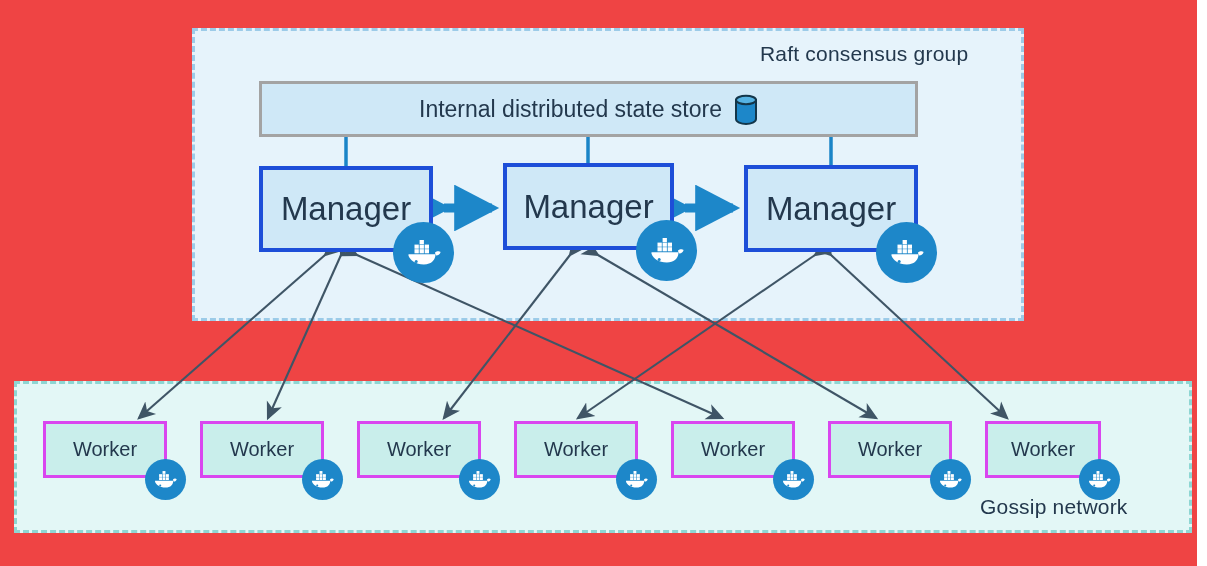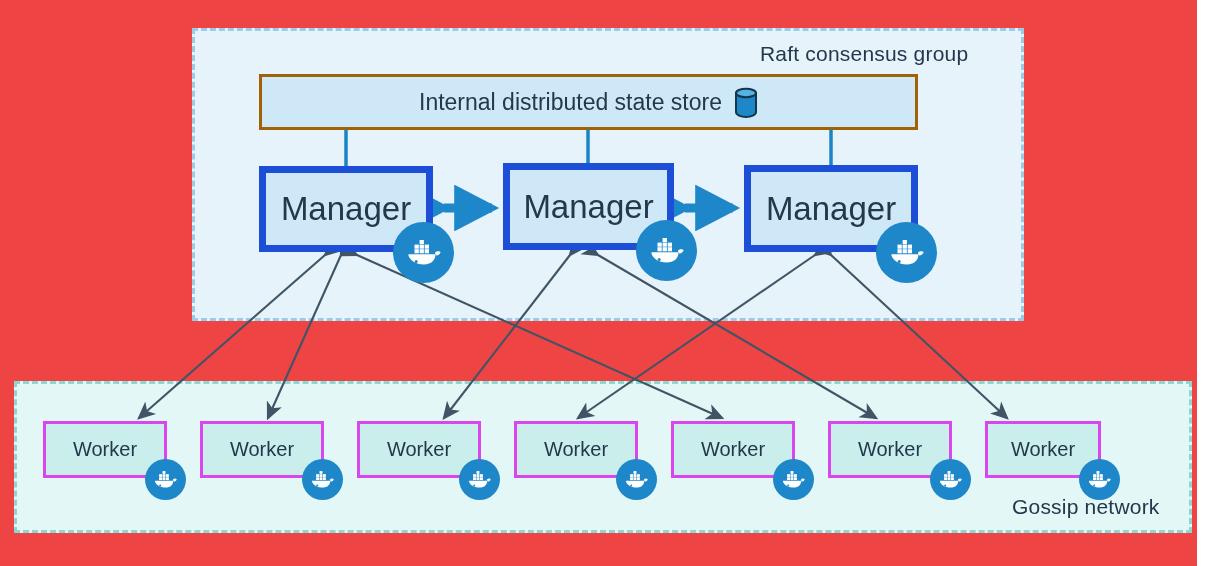--- a/index.html
+++ b/index.html
@@ -43,21 +43,21 @@
     border-color: #8ed6d3;
   }
   .group-label {
     position: absolute;
     color: #23384d;
     font-size: 21px;
     letter-spacing: 0.2px;
     white-space: nowrap;
   }
   #raft-label  { left: 760px; top: 42px; }
-  #gossip-label{ left: 1012px; top: 495px; }
+  #gossip-label{ left: 980px; top: 495px; }
 
   
   #connectors {
     position: absolute;
     left: 0; top: 0;
     width: 1207px;
     height: 566px;
     pointer-events: none;
   }
 
@@ -66,26 +66,27 @@
     position: absolute;
     box-sizing: border-box;
     display: flex;
     align-items: center;
     justify-content: center;
     color: #23384d;
     white-space: nowrap;
   }
   .store-node {
     background: #cfe8f7;
-    border: 3px solid #a16207;
+    border: 3px solid #a3a3a3;
     font-size: 23px;
+    margin-top: 7px;
   }
   .manager-node {
     background: #cfe8f7;
-    border: 7px solid #1d4ed8;
+    border: 4px solid #1d4ed8;
     font-size: 33px;
   }
   .worker-node {
     background: #c9eeeb;
     border: 3px solid #d946ef;
     font-size: 20px;
   }
   .store-inner {
     display: flex;
     align-items: center;

